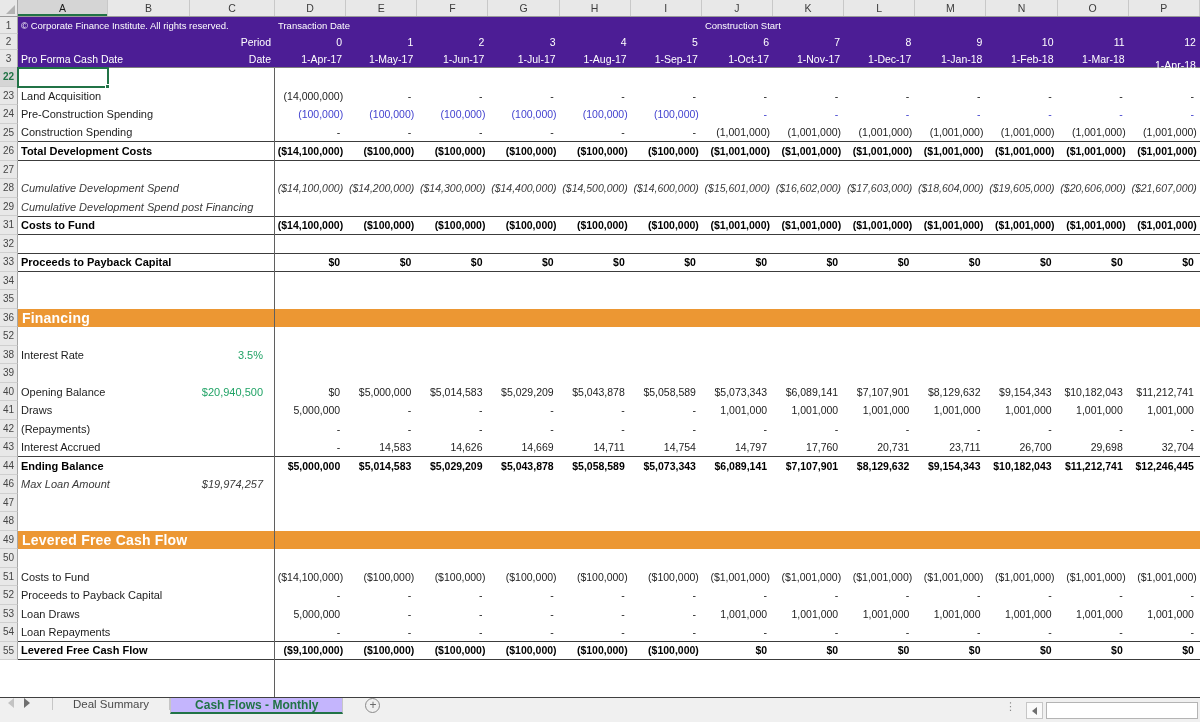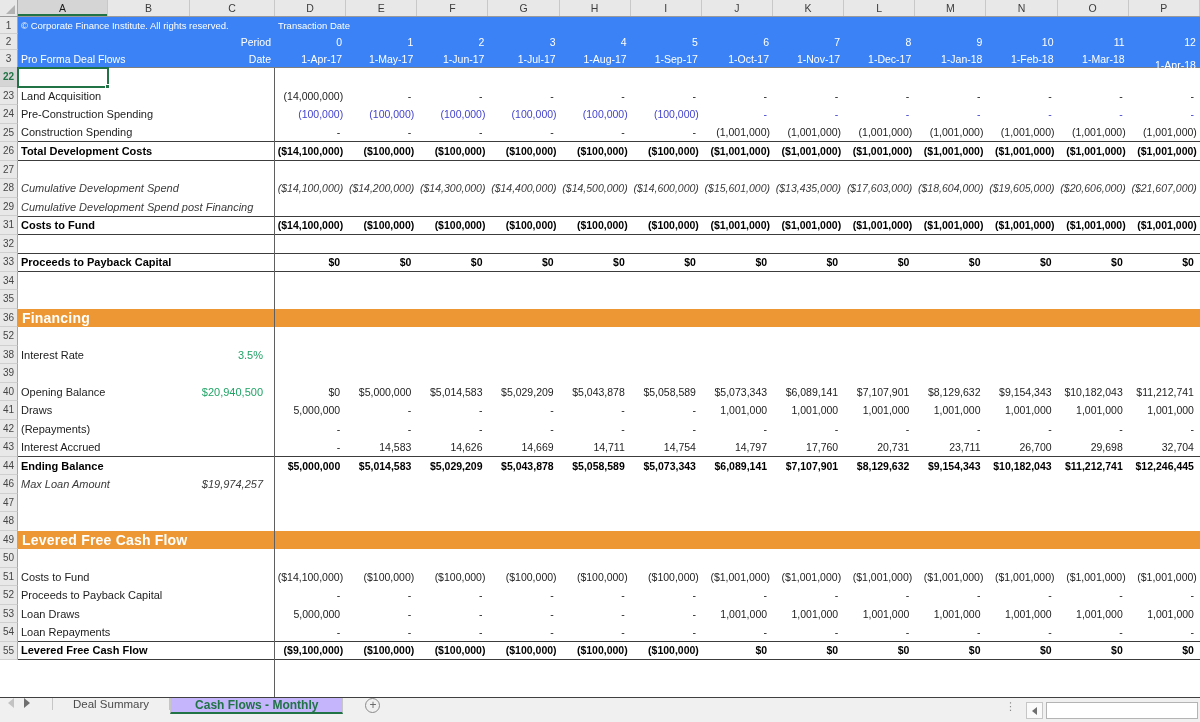--- a/index.html
+++ b/index.html
@@ -14,21 +14,21 @@
     border-left:9px solid transparent;border-bottom:9px solid #b2b2b2}
   .ch{font-size:10.5px;color:#3c3c3c;text-align:center;line-height:16px;
     border-right:1px solid #c8c8c8;background:#e8e8e8}
   .ch.sel{background:#d5d5d5;box-shadow:inset 0 -2px 0 #217346;color:#1a1a1a}
 
   
   .hrow{display:flex}
   .gut{width:18px;background:#e8e8e8;border-right:1px solid #a6a6a6;border-bottom:1px solid #cfcfcf;
     font-size:10px;color:#454545;text-align:center;flex:0 0 18px;display:flex;align-items:center;justify-content:center}
   .gut.gsel{background:#d5d5d5;color:#217346;font-weight:bold}
-  .navy{flex:1;background:#3b82f6;color:#fff;display:flex}
+  .navy{flex:1;background:#4c1d95;color:#fff;display:flex}
   .nv{white-space:nowrap;overflow:visible;display:flex;align-items:center}
   .nv.left{justify-content:flex-start;padding-left:3px}
   .nv.right{justify-content:flex-end;padding-right:4px}
   .r1 .nv{font-size:9.5px}
   .r2 .nv,.r3 .nv{font-size:10.5px}
   .r3 .navy{border-bottom:1px solid #7f7f7f}
 
   
   .brow{display:flex;height:18.5px}
   .bc{flex:1;display:flex;background:#fff}
@@ -104,20 +104,21 @@
         <div class="ch" style="width: 71.15px; flex: 0 0 71.15px;">M</div>
         <div class="ch" style="width: 71.15px; flex: 0 0 71.15px;">N</div>
         <div class="ch" style="width: 71.15px; flex: 0 0 71.15px;">O</div>
         <div class="ch" style="width: 71.15px; flex: 0 0 71.15px;">P</div>
       </div>
       <div class="hrow r1" style="height: 17px;">
         <div class="gut">1</div>
         <div class="navy">
           <div class="nv left" style="width: 257px; flex: 0 0 257px;">© Corporate Finance Institute. All rights reserved.</div>
           <div class="nv left" style="width: 426.9px; flex: 0 0 426.9px;">Transaction Date</div>
+          <div class="nv left" style="flex: 1 1 0%;">Construction Start</div>
         </div>
       </div>
       <div class="hrow r2" style="height: 16px;">
         <div class="gut">2</div>
         <div class="navy">
           <div class="nv right" style="width: 257px; flex: 0 0 257px;">Period</div>
           <div class="nv right" style="width: 71.15px; flex: 0 0 71.15px;">0</div>
           <div class="nv right" style="width: 71.15px; flex: 0 0 71.15px;">1</div>
           <div class="nv right" style="width: 71.15px; flex: 0 0 71.15px;">2</div>
           <div class="nv right" style="width: 71.15px; flex: 0 0 71.15px;">3</div>
@@ -129,21 +130,21 @@
           <div class="nv right" style="width: 71.15px; flex: 0 0 71.15px;">9</div>
           <div class="nv right" style="width: 71.15px; flex: 0 0 71.15px;">10</div>
           <div class="nv right" style="width: 71.15px; flex: 0 0 71.15px;">11</div>
           <div class="nv right" style="width: 71.15px; flex: 0 0 71.15px;">12</div>
         </div>
       </div>
       <div class="hrow r3" style="height: 18px;">
         <div class="gut">3</div>
         <div class="navy">
           <div class="nv" style="width: 257px; flex: 0 0 257px; justify-content: space-between;">
-            <div style="padding-left: 3px;">Pro Forma Deal Flows</div>
+            <div style="padding-left: 3px;">Pro Forma Cash Date</div>
             <div style="padding-right: 4px;">Date</div>
           </div>
           <div class="nv right" style="width: 71.15px; flex: 0 0 71.15px;">1-Apr-17</div>
           <div class="nv right" style="width: 71.15px; flex: 0 0 71.15px;">1-May-17</div>
           <div class="nv right" style="width: 71.15px; flex: 0 0 71.15px;">1-Jun-17</div>
           <div class="nv right" style="width: 71.15px; flex: 0 0 71.15px;">1-Jul-17</div>
           <div class="nv right" style="width: 71.15px; flex: 0 0 71.15px;">1-Aug-17</div>
           <div class="nv right" style="width: 71.15px; flex: 0 0 71.15px;">1-Sep-17</div>
           <div class="nv right" style="width: 71.15px; flex: 0 0 71.15px;">1-Oct-17</div>
           <div class="nv right" style="width: 71.15px; flex: 0 0 71.15px;">1-Nov-17</div>
@@ -279,21 +280,21 @@
         <div class="bc">
           <div class="lab i">Cumulative Development Spend</div>
           <div class="cval"></div>
           <div class="v i">($14,100,000)</div>
           <div class="v i">($14,200,000)</div>
           <div class="v i">($14,300,000)</div>
           <div class="v i">($14,400,000)</div>
           <div class="v i">($14,500,000)</div>
           <div class="v i">($14,600,000)</div>
           <div class="v i">($15,601,000)</div>
-          <div class="v i">($13,435,000)</div>
+          <div class="v i">($16,602,000)</div>
           <div class="v i">($17,603,000)</div>
           <div class="v i">($18,604,000)</div>
           <div class="v i">($19,605,000)</div>
           <div class="v i">($20,606,000)</div>
           <div class="v i">($21,607,000)</div>
         </div>
       </div>
       <div class="brow">
         <div class="gut">29</div>
         <div class="bc">

